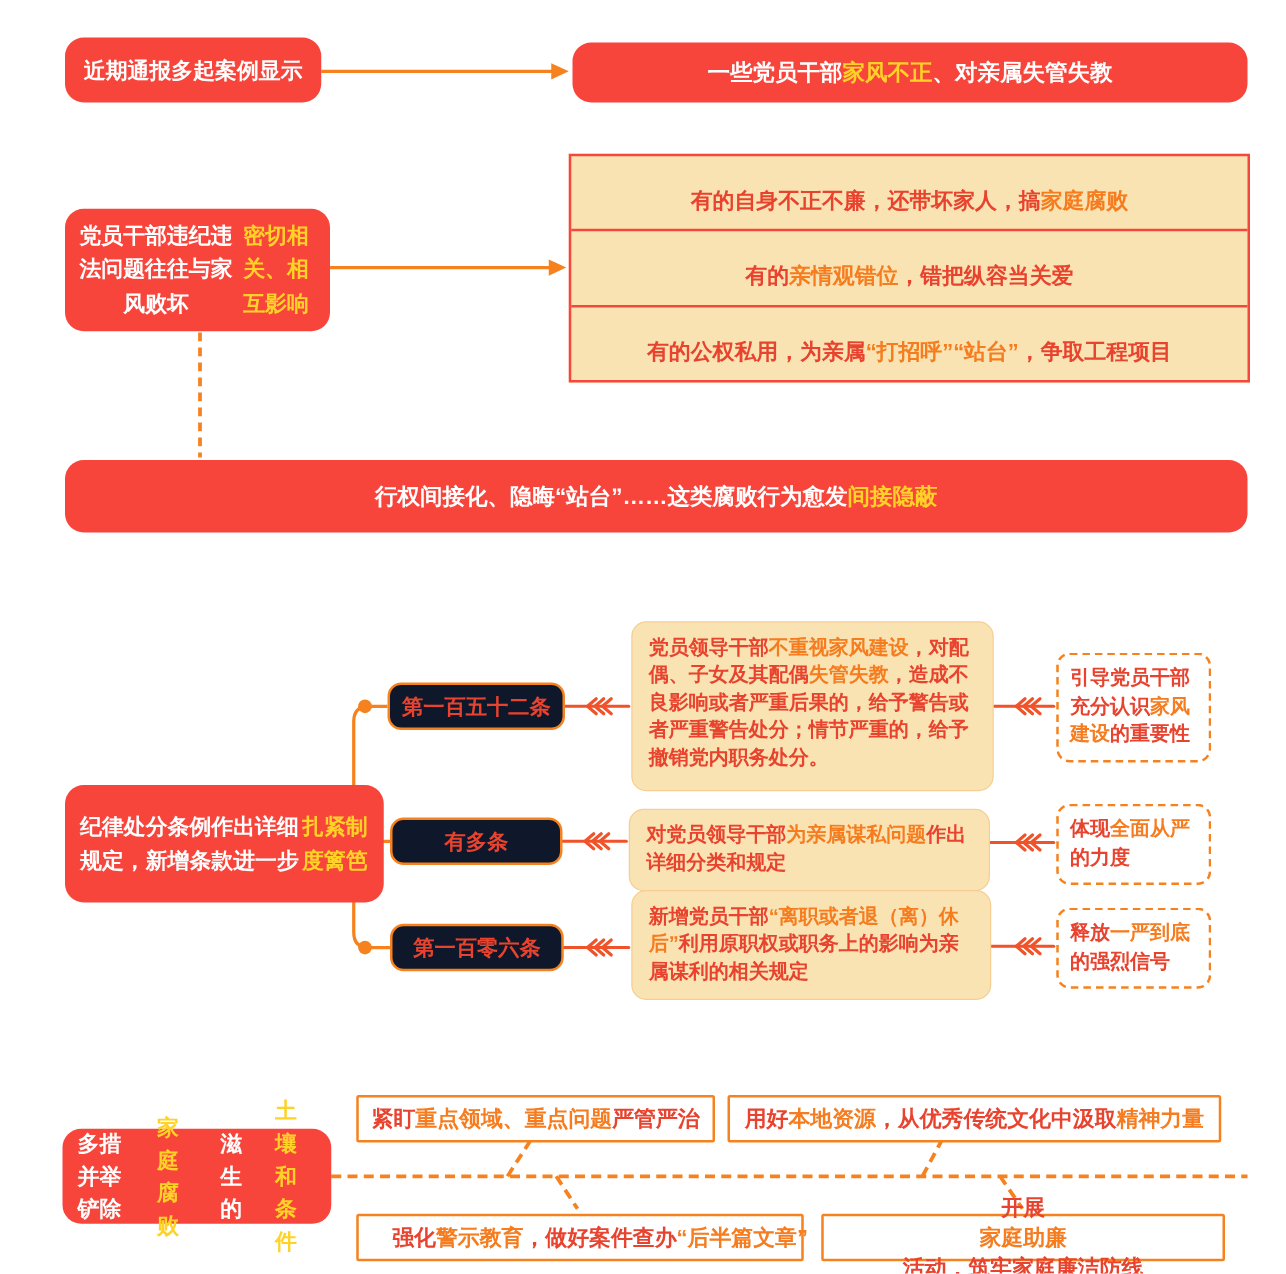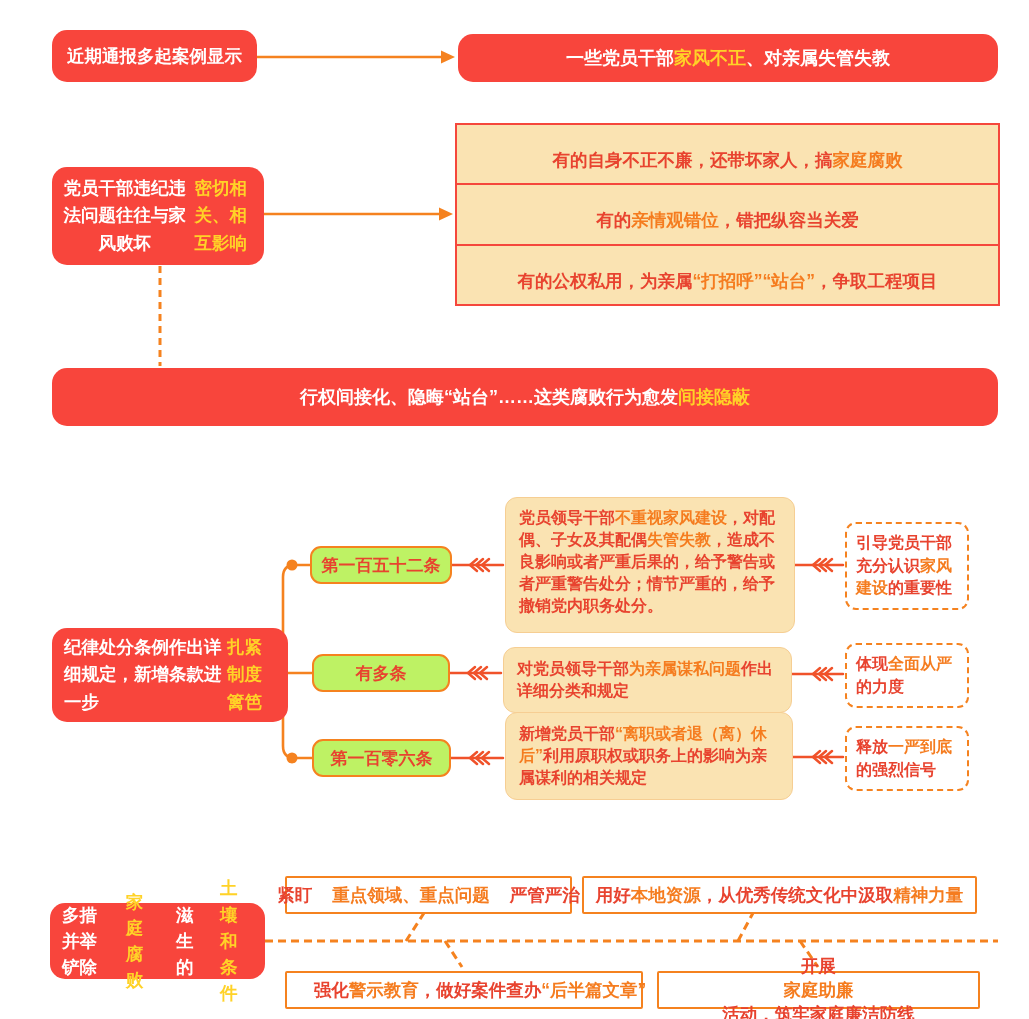--- a/index.html
+++ b/index.html
@@ -23,21 +23,21 @@
     display:flex;flex-direction:column;
   }
   .cream-row{
     flex:1;display:flex;align-items:center;justify-content:center;text-align:left;
     font-size:17.5px;color:#E8432F;border-bottom:2px solid #F5473C;padding:0 10px;margin-top:12px;
   }
   .cream-row:last-child{border-bottom:none;}
 
   
   .labelbox{
-    position:absolute;background:#bef264;border:2.5px solid #F5821F;border-radius:11px;
+    position:absolute;background:#0f172a;border:2.5px solid #F5821F;border-radius:11px;
     color:#E8432F;font-size:17px;display:flex;align-items:center;justify-content:center;
     box-sizing:border-box;
   }
 
   
   .parabox{
     position:absolute;background:#FAE3B2;border:1px solid #F6CE93;border-radius:12px;
     color:#E8432F;font-size:16px;line-height:1.38;padding:10px 13px;box-sizing:border-box;
     text-align:left;
   }
@@ -61,32 +61,32 @@
   .t-y{color:#FFD227;}
   .t-r{color:#E8432F;}
   .t-o{color:#F57C1F;}
 
   
   #box-a{left:52px;top:30px;width:205px;height:52px;font-size:17.5px;}
   #box-b{left:458px;top:34px;width:540px;height:48px;}
   #box-c{left:52px;top:167px;width:212px;height:98px;font-size:17.5px;line-height:1.55;padding:4px 10px;}
   #stack{left:455px;top:123px;width:545px;height:183px;}
   #box-d{left:52px;top:368px;width:946px;height:58px;}
-  #box-e{left:52px;top:628px;width:236px;height:94px;font-size:17.5px;line-height:1.55;padding:4px 12px;}
+  #box-e{left:52px;top:628px;width:255px;height:94px;font-size:17.5px;line-height:1.55;padding:4px 12px;}
   #l1{left:310px;top:546px;width:142px;height:38px;}
   #l2{left:312px;top:654px;width:138px;height:38px;}
   #l3{left:312px;top:739px;width:139px;height:38px;}
-  #p1{left:505px;top:497px;width:290px;min-height:136px;font-family:Liberation Mono, monospace;}
+  #p1{left:505px;top:497px;width:290px;min-height:136px;}
   #p2{left:503px;top:647px;width:289px;min-height:56px;}
   #p3{left:505px;top:712px;width:288px;min-height:86px;}
   #d1{left:845px;top:522px;width:124px;min-height:86px;}
   #d2{left:845px;top:643px;width:124px;min-height:60px;}
   #d3{left:845px;top:726px;width:124px;min-height:61px;}
   #box-f{left:50px;top:903px;width:215px;height:76px;font-size:17.5px;line-height:1.5;padding:6px 12px;gap:24px;}
-  #t1{left:285px;top:876px;width:287px;height:38px;gap:20px;}
+  #t1{left:285px;top:876px;width:287px;height:38px;}
   #t2{left:582px;top:876px;width:395px;height:38px;}
   #b1{left:285px;top:971px;width:358px;height:38px;padding-left:32px;}
   #b2{left:657px;top:971px;width:323px;height:38px;flex-direction:column;}
 </style>
 </head>
 <body>
 
 <div class="canvas">
 
   <svg class="connectors" width="1029" height="1019" viewBox="0 0 1029 1019">

